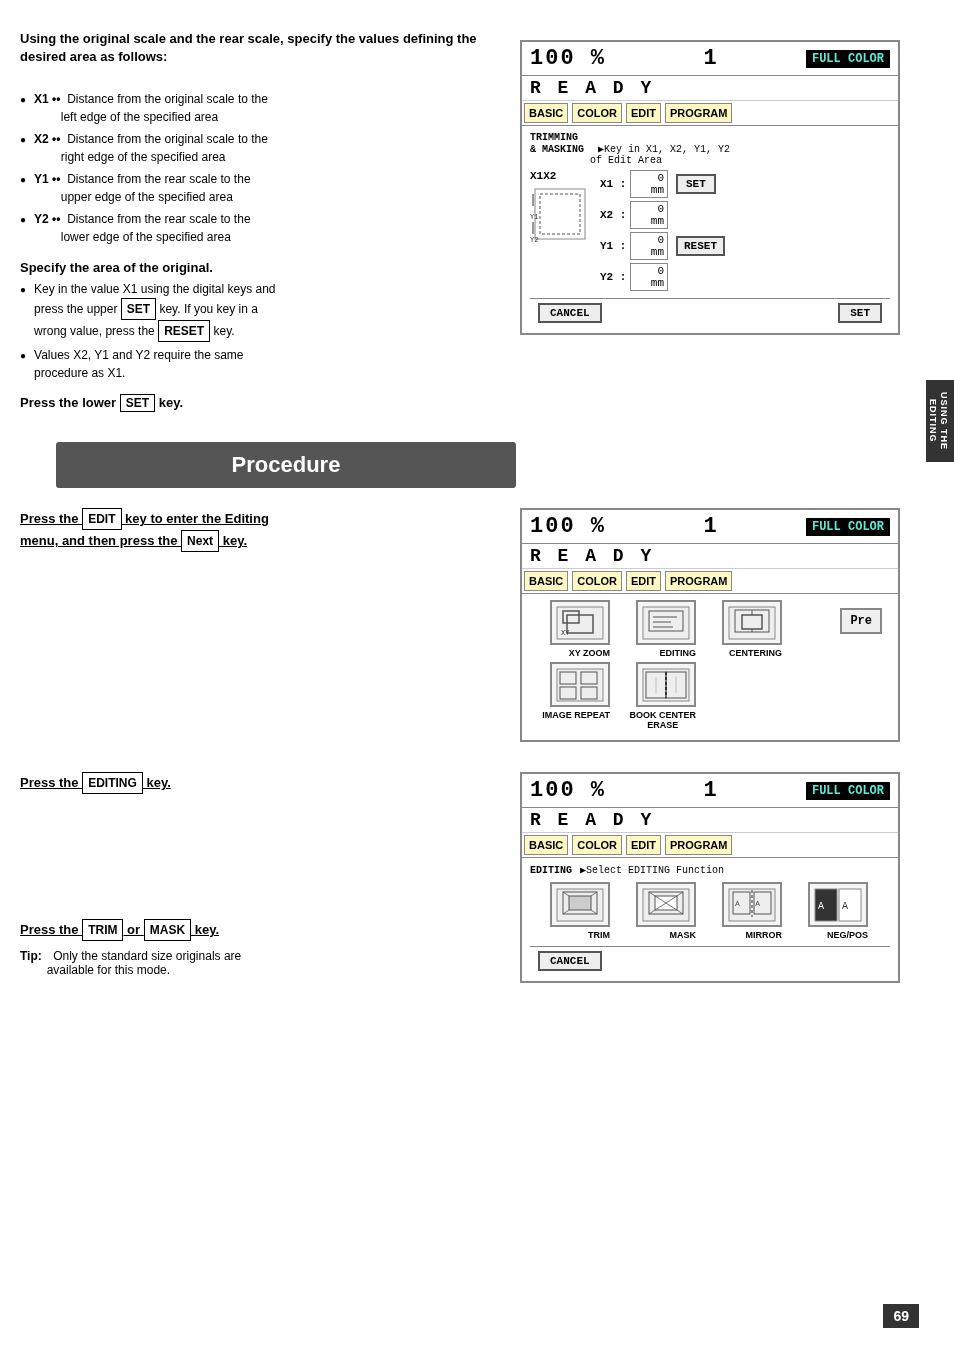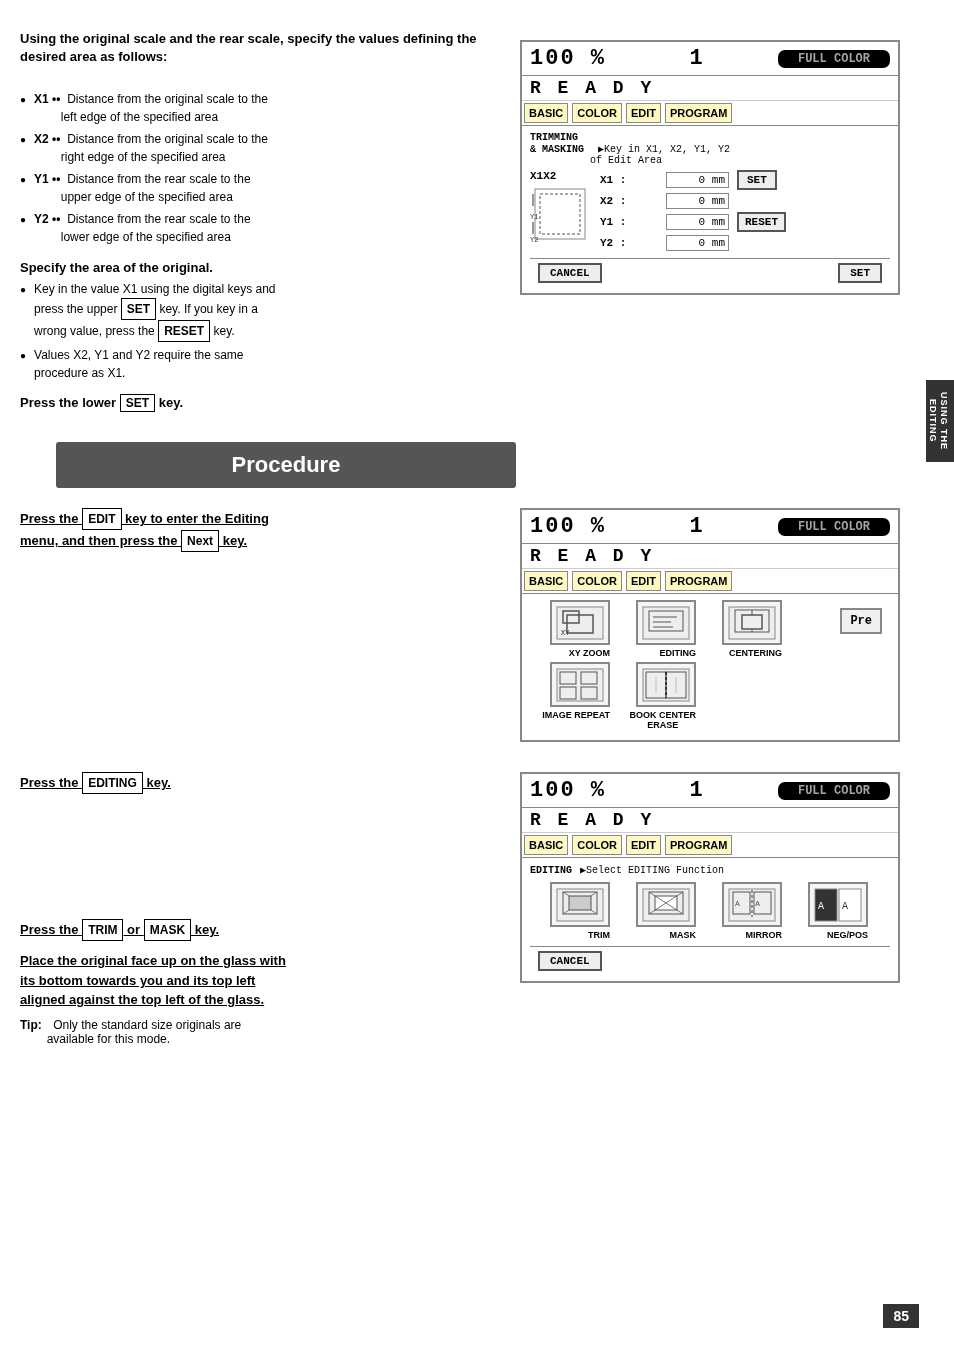--- a/index.html
+++ b/index.html
@@ -191,23 +191,22 @@
     .screen-num {
       font-size: 22px;
       font-weight: bold;
       margin-left: 8px;
     }
 
     .screen-full-color {
       font-size: 12px;
       font-weight: bold;
       background: #000;
-      color: #a3a3a3;
-      padding: 2px 20px;
-      border-radius: 7px;
+      color: #5eead4;
+      padding: 2px 6px;
     }
 
     .screen-ready {
       font-size: 18px;
       font-weight: bold;
       letter-spacing: 3px;
       padding: 2px 8px;
       border-bottom: 1px solid #ccc;
     }
 
@@ -245,25 +244,24 @@
     }
 
     .trimming-field-label {
       width: 30px;
       font-size: 11px;
       font-weight: bold;
     }
 
     .trimming-input {
       border: 1px solid #888;
-      width: 63px;
+      width: 38px;
       padding: 1px 3px;
       font-size: 11px;
       text-align: right;
-      margin-left: 36px;
     }
 
     .set-btn {
       border: 2px solid #555;
       padding: 2px 8px;
       font-size: 11px;
       font-weight: bold;
       background: #eee;
       margin-left: 8px;
     }
@@ -340,21 +338,21 @@
   </style>
 </head>
 <body>
 
 <div class="page-container">
 
   <div class="sidebar-tab">
     USING THE<br>EDITING<br>FUNCTIONS
   </div>
 
-  <div class="page-number">85</div>
+  <div class="page-number">69</div>
 
   <div class="content-area">
     <div class="left-col">
 
       <div class="intro-title">Using the original scale and the rear scale, specify the values defining the desired area as  follows:</div>
 
       <ul class="bullet-list">
         <li>
           <span><strong>X1 ••</strong>&nbsp;&nbsp;Distance from the original scale to the<br>&nbsp;&nbsp;&nbsp;&nbsp;&nbsp;&nbsp;&nbsp;&nbsp;left  edge  of  the  specified  area</span>
         </li>
@@ -561,23 +559,20 @@
           Press the <span class="key-box">EDITING</span>  key.
         </div>
       </div>
 
       <div style="height:100px;"></div>
 
       <div class="procedure-step">
         <div class="step-text">
           Press the <span class="key-box">TRIM</span>  or <span class="key-box">MASK</span>  key.
         </div>
-        <div class="step-text" style="margin-top: 10px;">
-          Place the original face up on the glass with<br>its  bottom  towards  you  and  its  top  left<br>aligned  against  the  top  left  of  the  glass.
-        </div>
         <div class="tip-text">
           <span class="tip-label">Tip:</span>
           <span>Only  the  standard  size  originals  are<br>&nbsp;&nbsp;&nbsp;&nbsp;&nbsp;&nbsp;&nbsp;&nbsp;available  for  this  mode.</span>
         </div>
       </div>
     </div>
 
     <div class="right-col">
       <div class="screen-box">
         <div class="screen-header">

